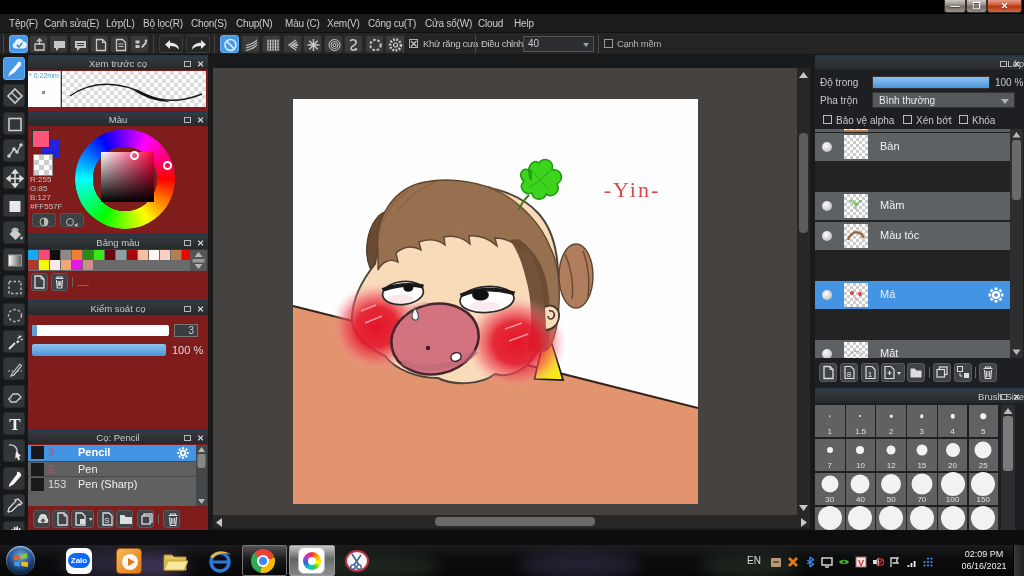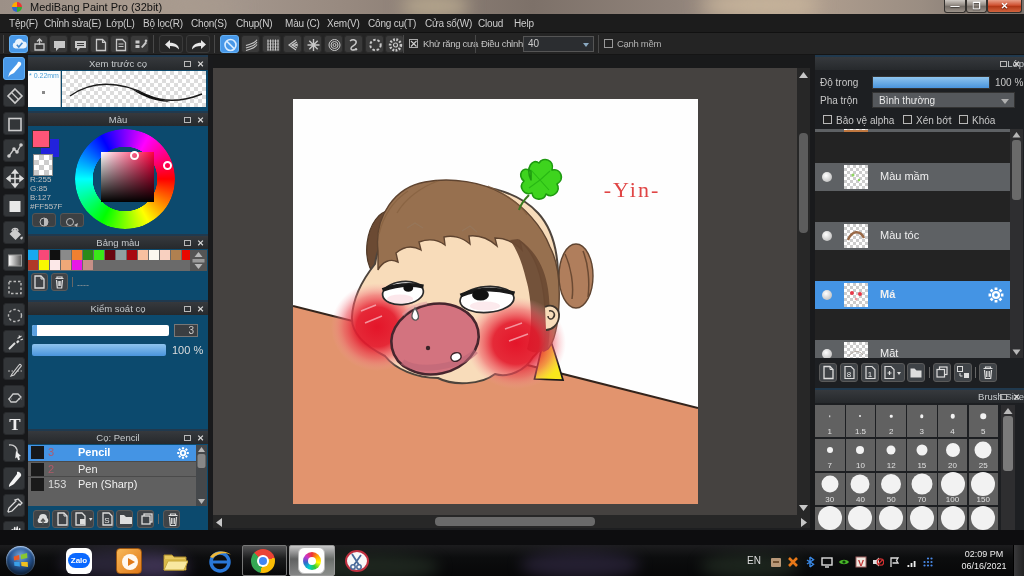--- a/index.html
+++ b/index.html
@@ -39,21 +39,21 @@
 #ddl { position:absolute; left:523px; top:3px; width:71px; height:16px; background:#2b2d30; border:1px solid #555; color:#ccc; font-size:10px; line-height:14px; padding-left:4px;}
 #ddl .arr { position:absolute; right:4px; top:6px; width:0; height:0; border-left:3.5px solid transparent; border-right:3.5px solid transparent; border-top:4.5px solid #8aa8c0;}
 .cb { position:absolute; width:9px; height:9px; border:1px solid #999; background:#222; top:6px;}
 .cb svg{display:block;}
 
 
 #toolcol { left:0; top:55px; width:28px; height:490px; background:#17181a; }
 .tool { position:absolute; left:3px; width:22px; height:23px; background:#333639; border:1px solid #27292c; border-radius:3px;}
 .tool.sel { background:#4898e8; border-color:#64b0f4;}
 
-#leftpanels { left:28px; top:55px; width:180px; height:490px; background:#0c4a6e; }
+#leftpanels { left:28px; top:55px; width:180px; height:490px; background:#7f1d1d; }
 .phead { position:absolute; left:0; width:180px; height:15px; background:linear-gradient(#36393d,#26292c); border-top:2px solid #20394e; color:#c6cacd; font-size:9.5px; text-align:center; line-height:14px;}
 .phx { position:absolute; right:4px; top:2px; color:#d8d8d8; font-size:8.5px; font-weight:bold; line-height:11px;}
 .php { position:absolute; right:17px; top:4px; width:7px; height:6px; border:1px solid #b8b8b8;}
 
 #splitL { left:208px; top:55px; width:5px; height:490px; background:#191a1c; }
 #splitR { left:810px; top:55px; width:5px; height:490px; background:#191a1c; }
 
 #center { left:213px; top:55px; width:597px; height:490px; background:#1d1e20; }
 #tabbar { position:absolute; left:0; top:0; width:597px; height:13px; background:#191a1b;}
 #tab { position:absolute; left:0; top:0; width:297px; height:13px; background:linear-gradient(#555,#3a3a3a); border:1px solid #222; color:#c8c8c8; font-size:9px; text-align:center; line-height:12px;}
@@ -92,40 +92,33 @@
 .tico { position:absolute; top:3px; width:26px; height:26px; }
 #clock { position:absolute; left:958px; top:3px; width:52px; color:#eee; font-size:9px; text-align:center; line-height:12px;}
 #showdesk { position:absolute; left:1013px; top:0; width:11px; height:31px; background:linear-gradient(90deg,#3a3a3c,#222); border-left:1px solid #000;}
 .trayico{position:absolute; top:9px; width:12px; height:12px;}
 #entxt{position:absolute; left:747px; top:0; color:#ddd; font-size:10px; line-height:31px;}
 </style>
 </head>
 <body>
 <div id="app">
 
-  <div id="titlebar" class="abs">
-    <div class="blob1"></div>
-      <div class="blob2"></div>
-      <div class="blob3"></div>
-    <div id="appicon"></div>
-    <div id="titletext">MediBang Paint Pro (32bit)</div>
-  </div>
   <div id="btnmin" class="winbtn">
       <span>—</span>
     </div>
   <div id="btnmax" class="winbtn">
       <span>❐</span>
     </div>
   <div id="btnclose" class="winbtn">
       <span>✕</span>
     </div>
 
   <div id="menubar" class="abs">
     <span style="left:9px">Tệp(F)</span>
-    <span style="left:44px">Chỉnh sửa(E)</span>
+    <span style="left:44px">Cạnh sửa(E)</span>
     <span style="left:106px">Lớp(L)</span>
     <span style="left:143px">Bộ lọc(R)</span>
     <span style="left:191px">Chọn(S)</span>
     <span style="left:236px">Chụp(N)</span>
     <span style="left:285px">Màu (C)</span>
     <span style="left:327px">Xem(V)</span>
     <span style="left:368px">Công cụ(T)</span>
     <span style="left:425px">Cửa sổ(W)</span>
     <span style="left:478px">Cloud</span>
     <span style="left:514px">Help</span>
@@ -589,43 +582,47 @@
     <div class="abs" style="left:21px;top:60px;font-size:10px;color:#c8c8c8;white-space:nowrap">Bảo vệ alpha</div>
     <div class="cb" style="left:88px;top:60px;border-color:#b8b8b8"></div>
     <div class="abs" style="left:101px;top:60px;font-size:10px;color:#c8c8c8;white-space:nowrap">Xén bớt</div>
     <div class="cb" style="left:144px;top:60px;border-color:#b8b8b8"></div>
     <div class="abs" style="left:157px;top:60px;font-size:10px;color:#c8c8c8;white-space:nowrap">Khóa</div>
 
     <div class="abs" style="left:0;top:74px;width:195px;height:229px;background:#232323;overflow:hidden" id="llist">
       <div class="abs" style="left:0;top:0;width:195px;height:3px;background:#5e6164">
           <div class="abs checker3" style="left:29px;top:-2px;width:24px;height:5px;border-bottom:2px solid #c07840"></div>
         </div>
-      <div class="lrow" style="top:33.5px">
+      <div class="lrow" style="top:4px">
+          <div class="ldot"></div>
+          <div class="lth"></div>
+          <span class="lname">Bàn</span>
+        </div>
+      <div class="lrow" style="top:63px">
           <div class="ldot"></div>
           <div class="lth"><svg width="24" height="24">
-              <circle cx="9" cy="10" r="1.5" fill="#8fd860"></circle>
-              <circle cx="15" cy="15" r="1.2" fill="#8fd860"></circle>
+              <path d="M12 16 v-5 M12 11 c-3-1 -4-4 -6-4 c3-1 5 1 6 4 c1-3 3-5 6-4 c-2 0 -3 3 -6 4" stroke="#58b838" stroke-width="1" fill="none"></path>
             </svg></div>
-          <span class="lname">Màu mầm</span>
+          <span class="lname">Mầm</span>
         </div>
       <div class="lrow" style="top:92.5px">
           <div class="ldot"></div>
           <div class="lth"><svg width="24" height="24">
               <path d="M4 16 C8 6 16 6 20 14" stroke="#9a6a48" stroke-width="2.5" fill="none"></path>
             </svg></div>
           <span class="lname">Màu tóc</span>
         </div>
       <div class="lrow sel" style="top:151.5px">
           <div class="ldot"></div>
           <div class="lth"><svg width="24" height="24">
               <circle cx="8" cy="10" r="2" fill="#e83848"></circle>
               <circle cx="16" cy="11" r="2" fill="#e83848"></circle>
               <circle cx="12" cy="16" r="1.3" fill="#f09aa0"></circle>
             </svg></div>
-          <span class="lname" style="font-weight:bold">Má</span>
+          <span class="lname" style="font-weight:normal">Má</span>
         <svg class="abs" style="left:172px;top:5px" width="18" height="18" viewBox="0 0 14 14">
             <g fill="#fff">
               <circle cx="7" cy="7" r="3.2"></circle>
               <g stroke="#fff" stroke-width="2.2">
                 <path d="M7 1.2 v2 M7 10.8 v2 M1.2 7 h2 M10.8 7 h2 M2.9 2.9 l1.4 1.4 M9.7 9.7 l1.4 1.4 M11.1 2.9 l-1.4 1.4 M4.3 9.7 l-1.4 1.4"></path>
               </g>
               <circle cx="7" cy="7" r="1.4" fill="#4494e4"></circle>
             </g>
           </svg>
       </div>

